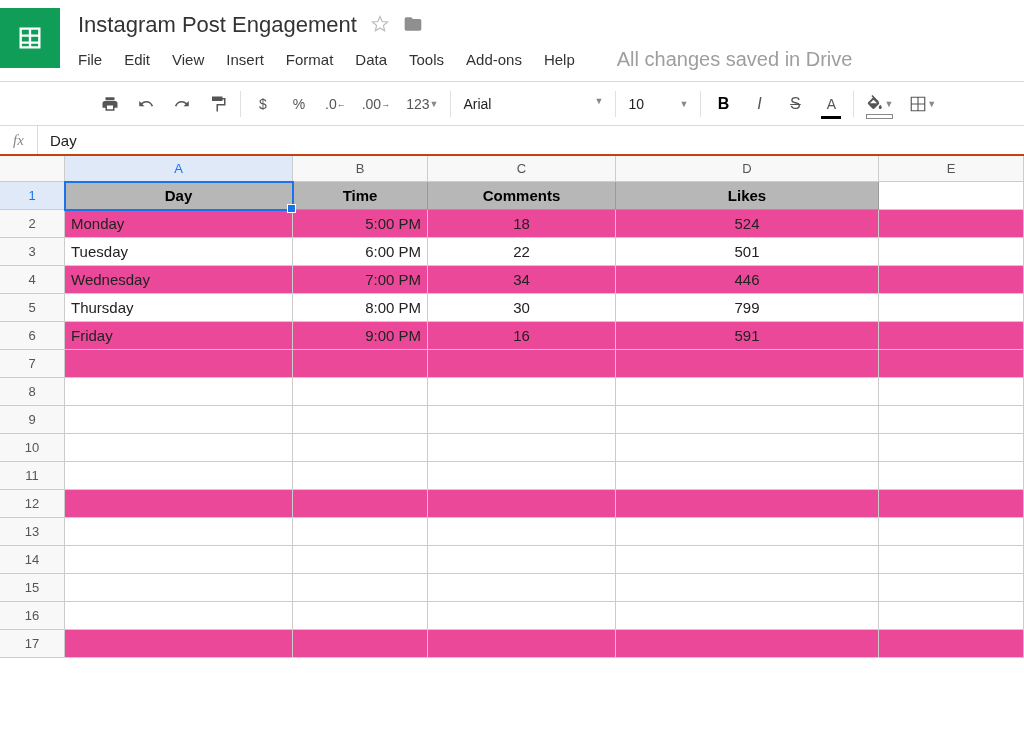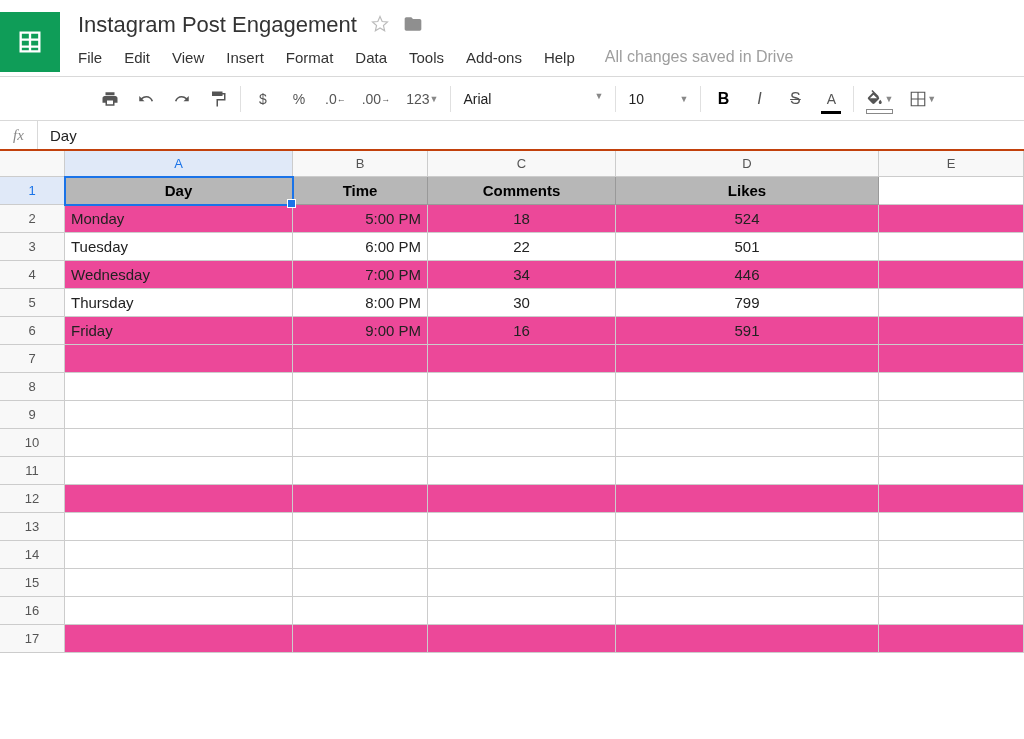--- a/index.html
+++ b/index.html
@@ -1,29 +1,29 @@
 <!DOCTYPE html>
 <html><head>
 <meta charset="utf-8">
 <style>
   * { box-sizing: border-box; margin: 0; padding: 0; }
   body { font-family: Arial, sans-serif; font-size: 14px; color: #222; background: #fff; width: 1024px; height: 739px; overflow: hidden; }
 
   
-  .header { display: flex; align-items: center; padding: 8px 0 0 0; border-bottom: 1px solid #d9d9d9; }
+  .header { display: flex; align-items: flex-start; padding: 8px 0 0 0; border-bottom: 1px solid #d9d9d9; }
   .logo { width: 60px; height: 60px; background: #0f9d58; display: flex; align-items: center; justify-content: center; margin: 0 18px 0 0; flex-shrink: 0; }
   .logo svg { width: 28px; height: 28px; fill: #fff; }
   .header-main { flex: 1; padding-top: 4px; }
   .title-row { display: flex; align-items: center; gap: 14px; }
   .doc-title { font-size: 22px; font-weight: 400; color: #333; }
   .star-icon svg { width: 18px; height: 18px; fill: #bbb; }
   .folder-icon svg { width: 20px; height: 20px; fill: #8f8f8f; }
   .menu-row { display: flex; align-items: center; gap: 22px; margin-top: 10px; padding-bottom: 10px; }
   .menu-item { font-size: 15px; color: #333; cursor: pointer; }
-  .save-status { font-size: 16px; color: #9e9e9e; margin-left: 8px; }
+  .save-status { font-size: 20px; color: #9e9e9e; margin-left: 20px; }
 
   
   .toolbar { display: flex; align-items: center; height: 44px; padding: 0 10px 0 88px; border-bottom: 1px solid #d9d9d9; }
   .tb-group { display: flex; align-items: center; gap: 16px; padding: 0 12px; height: 100%; }
   .tb-sep { width: 1px; height: 26px; background: #e0e0e0; }
   .tb-btn { cursor: pointer; color: #555; display: flex; align-items: center; justify-content: center; font-size: 14px; min-width: 20px; height: 24px; }
   .tb-btn svg { width: 18px; height: 18px; fill: #555; }
   .tb-btn.bold { font-weight: bold; font-size: 16px; color: #000; }
   .tb-btn.italic { font-style: italic; font-size: 16px; }
   .tb-btn.strike { text-decoration: line-through; font-size: 16px; }

